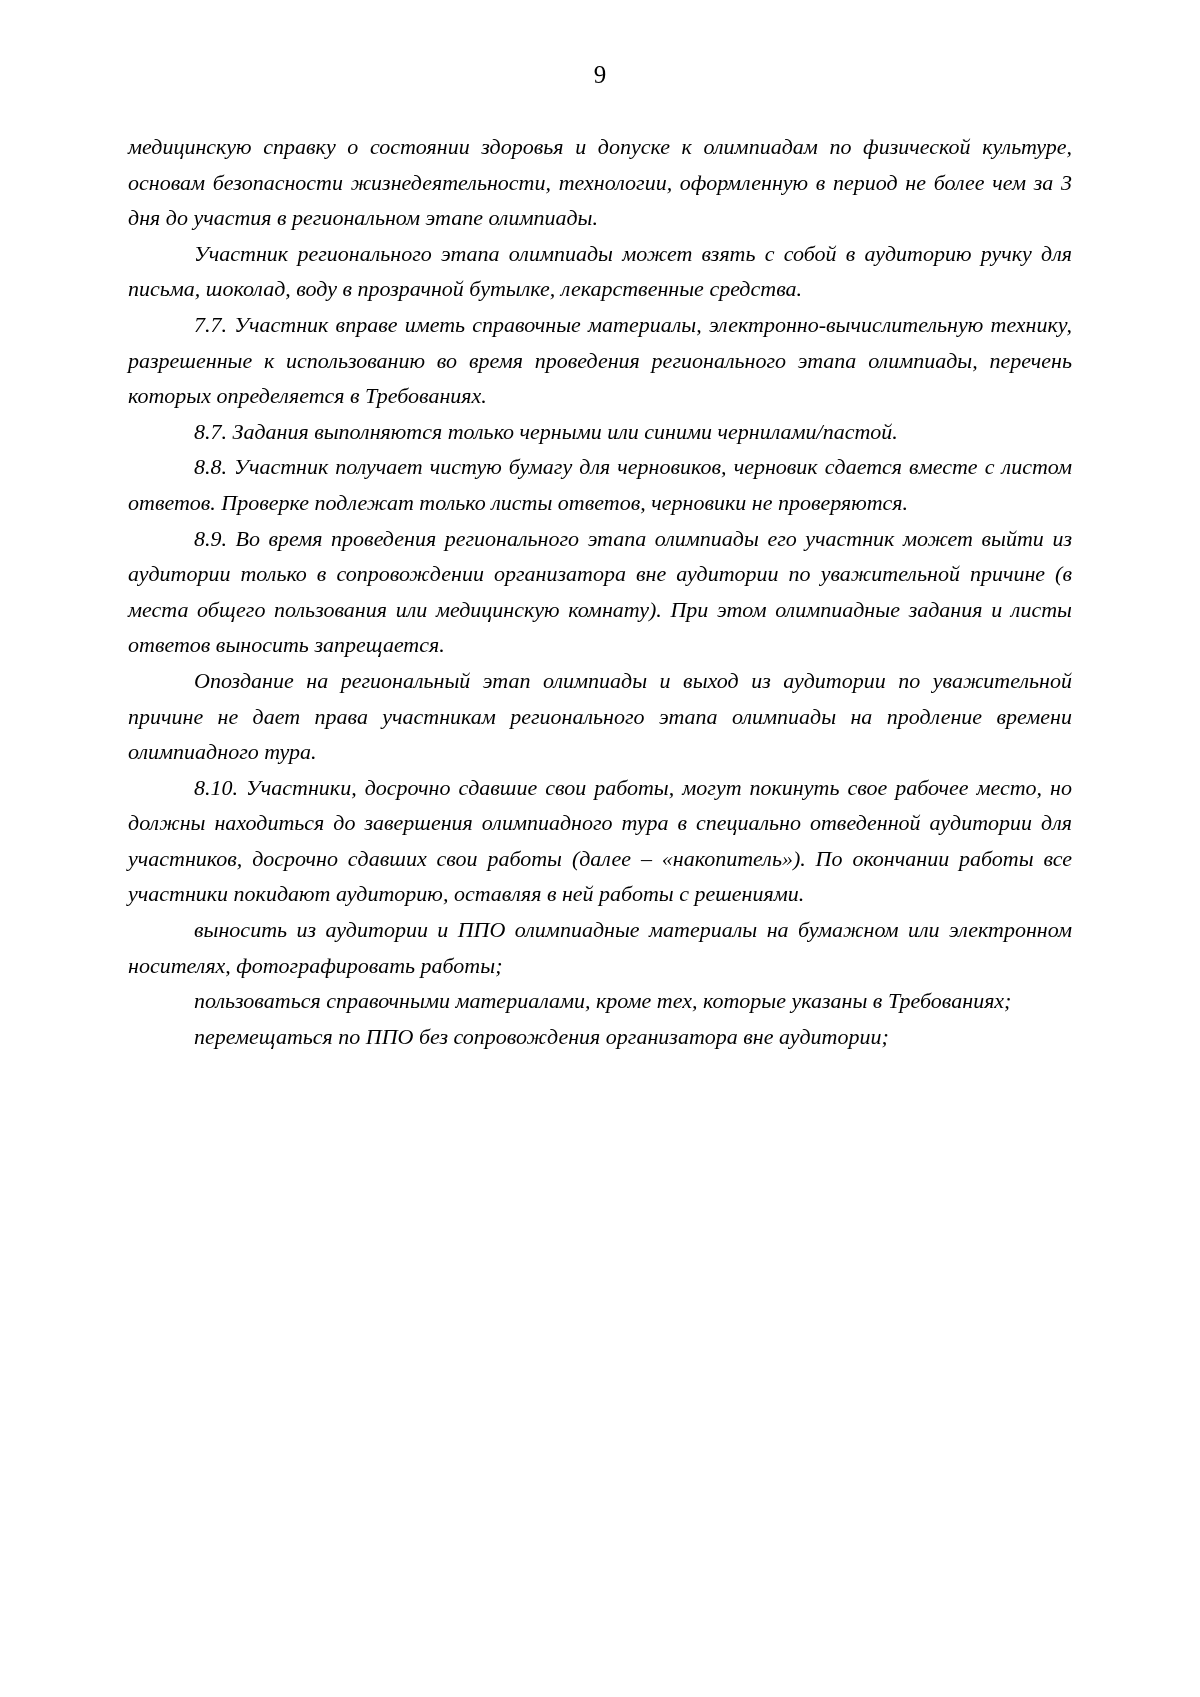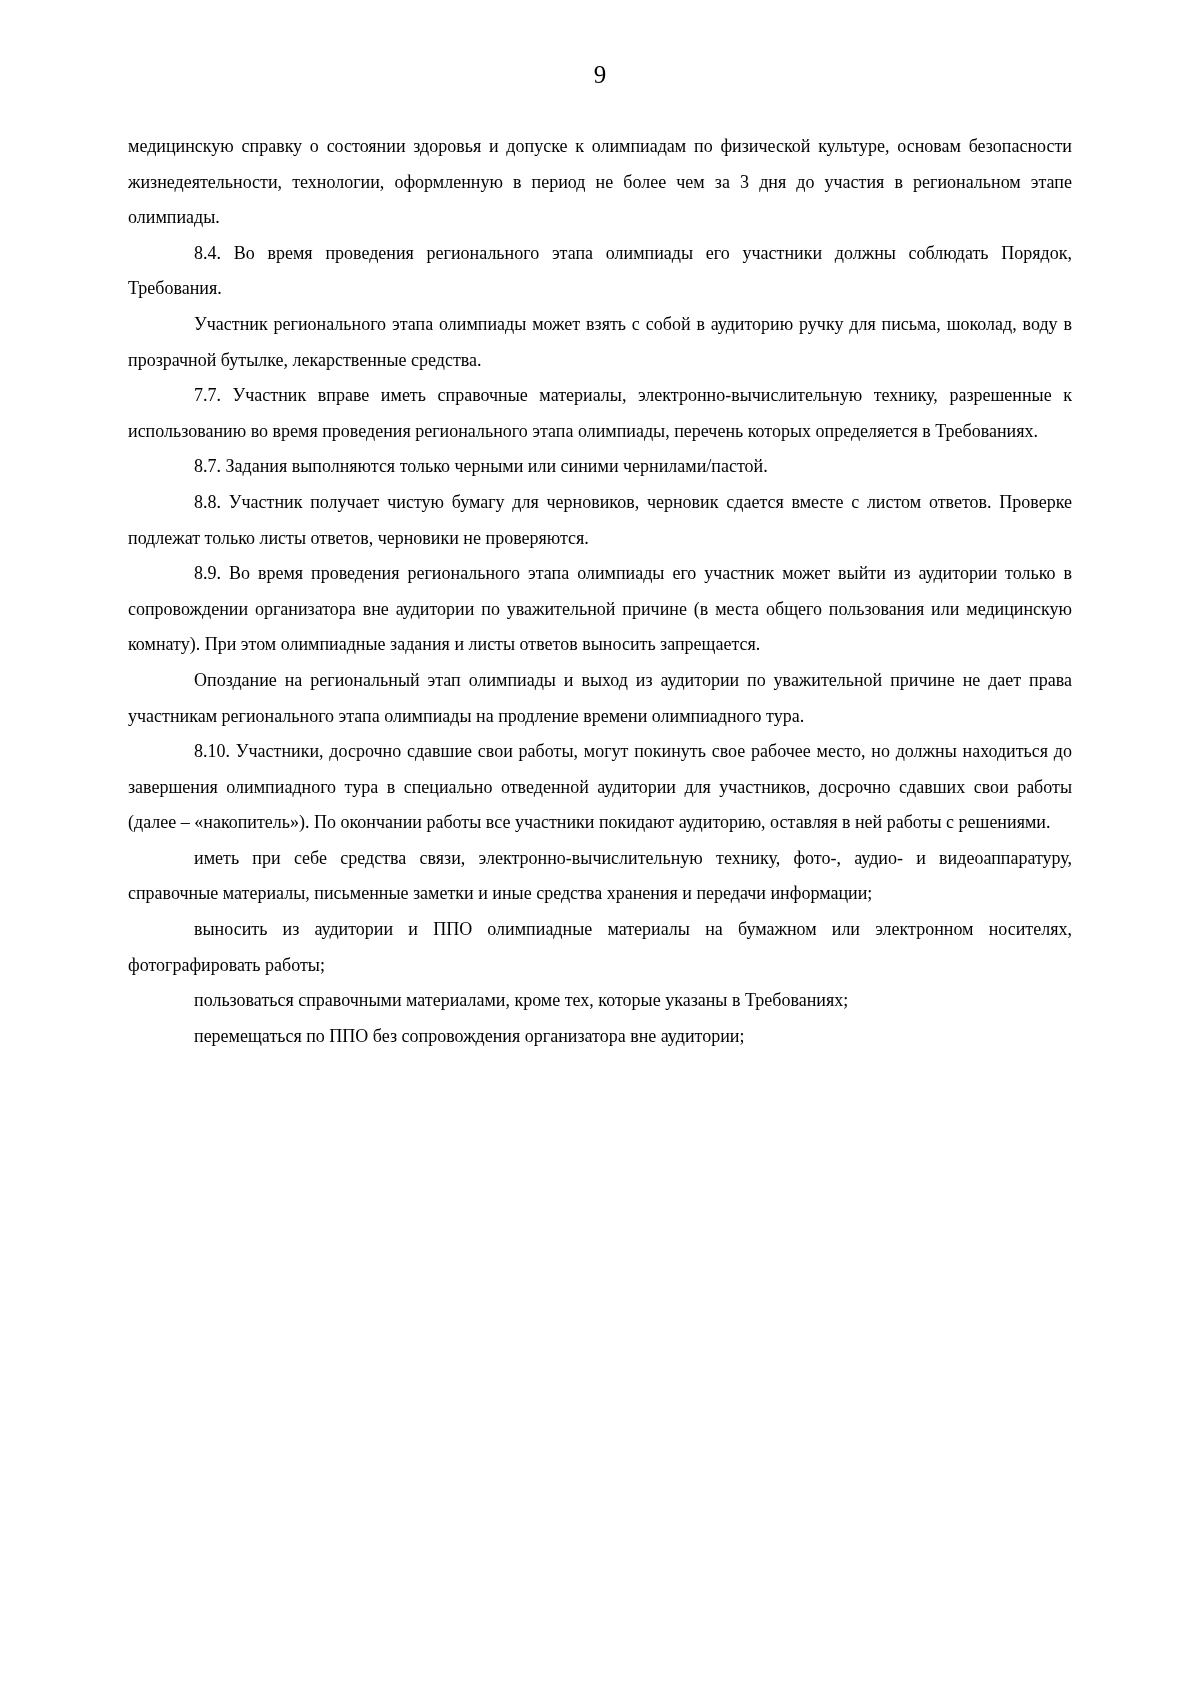--- a/index.html
+++ b/index.html
@@ -21,51 +21,50 @@
     padding: 62px 128px 40px 128px;
   }
   .page-number {
     text-align: center;
     font-size: 25px;
     line-height: 1;
     margin-bottom: 42px;
     letter-spacing: 0.2px;
   }
   .body-text {
-    font-size: 18px;
+    font-size: 22px;
     line-height: 35.6px;
     text-align: justify;
     text-justify: inter-word;
     hyphens: none;
+    font-style: italic;
   }
   .body-text p {
     margin: 0;
     text-indent: 66px;
   }
   .body-text p.no-indent {
     text-indent: 0;
   }
   
 </style>
 </head>
 <body>
 
 <div class="page">
 
   <div class="page-number">9</div>
 
   <div class="body-text">
     <p class="no-indent">медицинскую справку о состоянии здоровья и допуске к олимпиадам по физической культуре, основам безопасности жизнедеятельности, технологии, оформленную в период не более чем за 3 дня до участия в региональном этапе олимпиады.</p>
-    <p>8.4. Во время проведения регионального этапа олимпиады его участники должны соблюдать Порядок, Требования.</p>
     <p>Участник регионального этапа олимпиады может взять с собой в аудиторию ручку для письма, шоколад, воду в прозрачной бутылке, лекарственные средства.</p>
     <p>7.7. Участник вправе иметь справочные материалы, электронно-вычислительную технику, разрешенные к использованию во время проведения регионального этапа олимпиады, перечень которых определяется в Требованиях.</p>
     <p>8.7. Задания выполняются только черными или синими чернилами/пастой.</p>
     <p>8.8. Участник получает чистую бумагу для черновиков, черновик сдается вместе с листом ответов. Проверке подлежат только листы ответов, черновики не проверяются.</p>
     <p>8.9. Во время проведения регионального этапа олимпиады его участник может выйти из аудитории только в сопровождении организатора вне аудитории по уважительной причине (в места общего пользования или медицинскую комнату). При этом олимпиадные задания и листы ответов выносить запрещается.</p>
     <p>Опоздание на региональный этап олимпиады и выход из аудитории по уважительной причине не дает права участникам регионального этапа олимпиады на продление времени олимпиадного тура.</p>
     <p>8.10. Участники, досрочно сдавшие свои работы, могут покинуть свое рабочее место, но должны находиться до завершения олимпиадного тура в специально отведенной аудитории для участников, досрочно сдавших свои работы (далее – «накопитель»). По окончании работы все участники покидают аудиторию, оставляя в ней работы с решениями.</p>
-    <p>иметь при себе средства связи, электронно-вычислительную технику, фото-, аудио- и видеоаппаратуру, справочные материалы, письменные заметки и иные средства хранения и передачи информации;</p>
     <p>выносить из аудитории и ППО олимпиадные материалы на бумажном или электронном носителях, фотографировать работы;</p>
     <p>пользоваться справочными материалами, кроме тех, которые указаны в Требованиях;</p>
     <p>перемещаться по ППО без сопровождения организатора вне аудитории;</p>
   </div>
 
 </div>
 
 </body></html>

